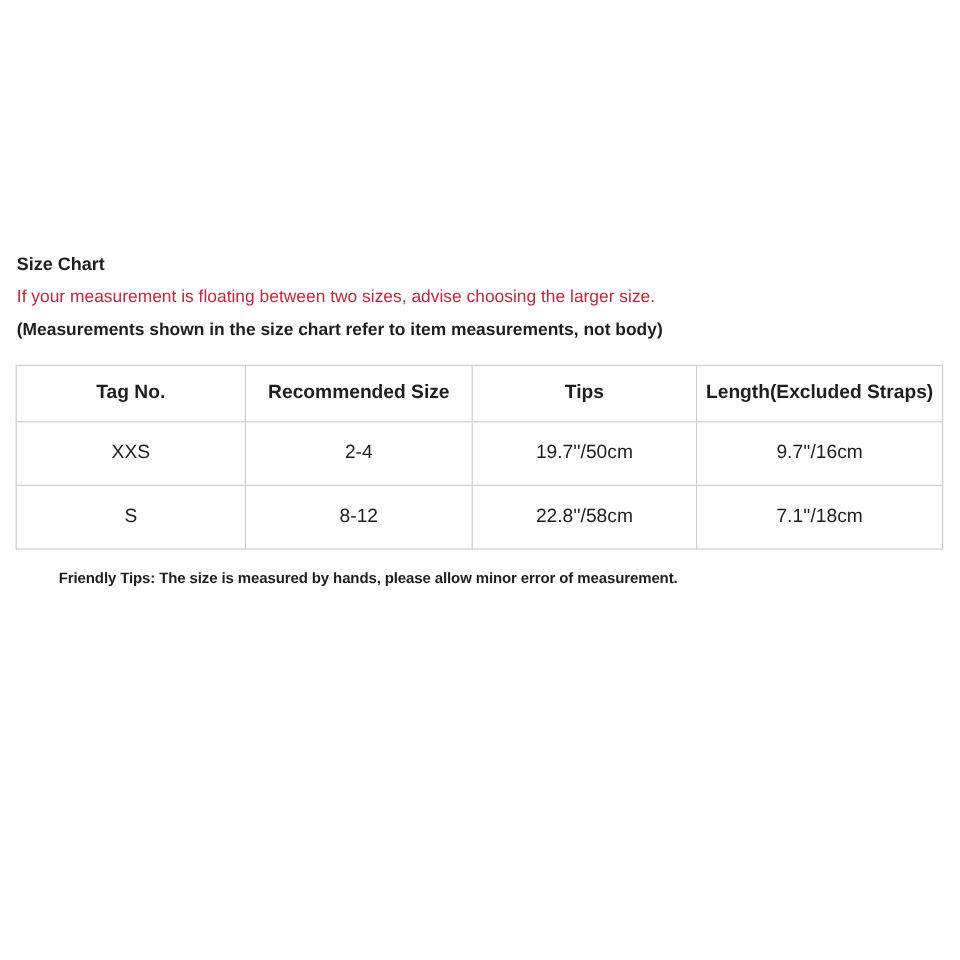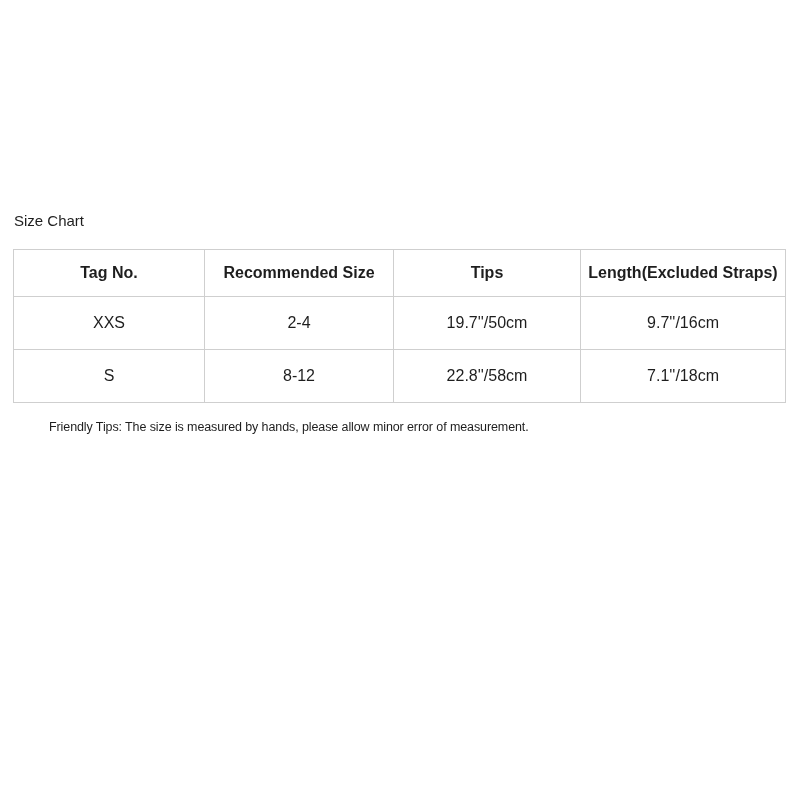--- a/index.html
+++ b/index.html
@@ -17,21 +17,21 @@
   }
   .content {
     position: absolute;
     left: 14px;
     top: 210px;
     width: 773px;
   }
   .title {
     font-size: 15px;
     line-height: 17px;
-    font-weight: normal;
+    font-weight: bold;
     margin: 2px 0 0 0;
   }
   .red-note {
     color: #c3293b;
     font-size: 14.5px;
     line-height: 17px;
     margin: 11px 0 0 0;
   }
   .bold-note {
     font-size: 14.5px;
@@ -60,36 +60,38 @@
     height: 46px;
   }
   table.size-table td {
     font-size: 16px;
     font-weight: normal;
     height: 52px;
   }
   .tip {
     font-size: 12.5px;
     line-height: 15px;
-    font-weight: normal;
+    font-weight: bold;
     letter-spacing: -0.1px;
     margin: 20px 0 0 0;
     padding-left: 35px;
   }
   .tip.first {
     margin-top: 17px;
   }
 </style>
 </head>
 <body>
 
 <div class="content">
 
   <h1 class="title">Size Chart</h1>
 
+  <p class="red-note">If your measurement is floating between two sizes, advise choosing the larger size.</p>
+  <p class="bold-note">(Measurements shown in the size chart refer to item measurements, not body)</p>
 
   <table class="size-table">
     <colgroup>
       <col style="width:191px">
       <col style="width:189px">
       <col style="width:187px">
       <col style="width:205px">
     </colgroup>
     <thead>
       <tr>

